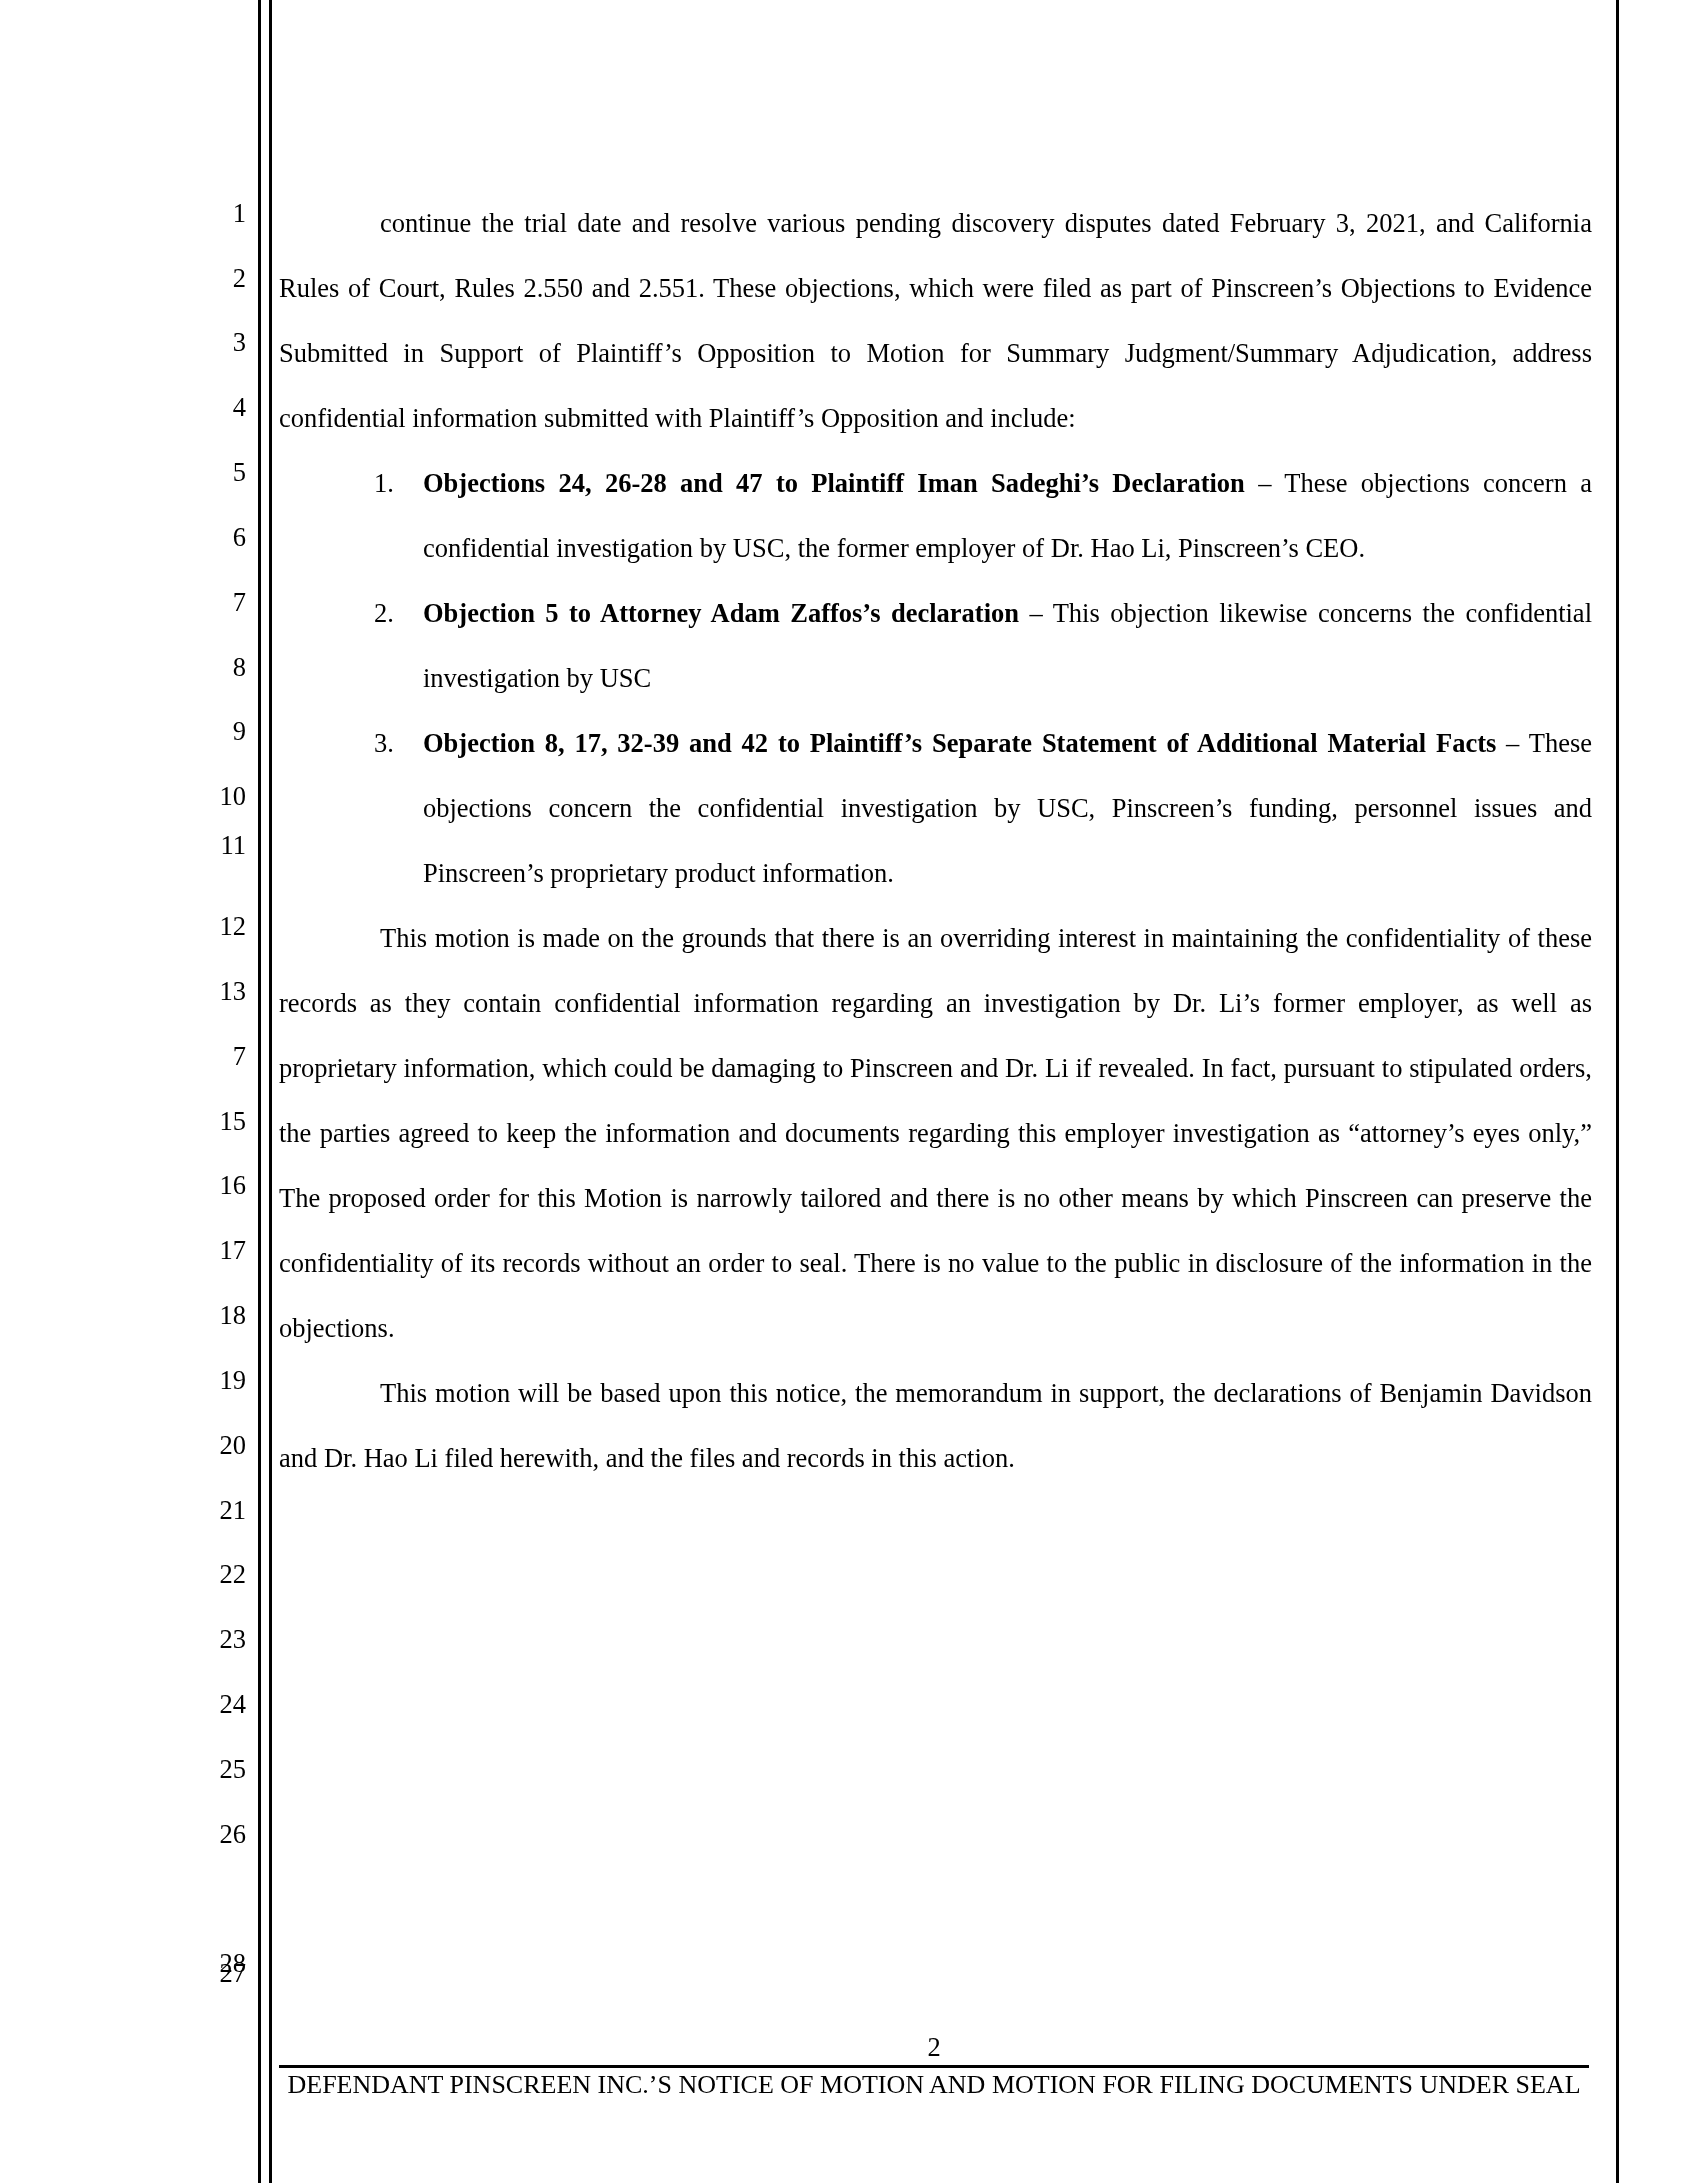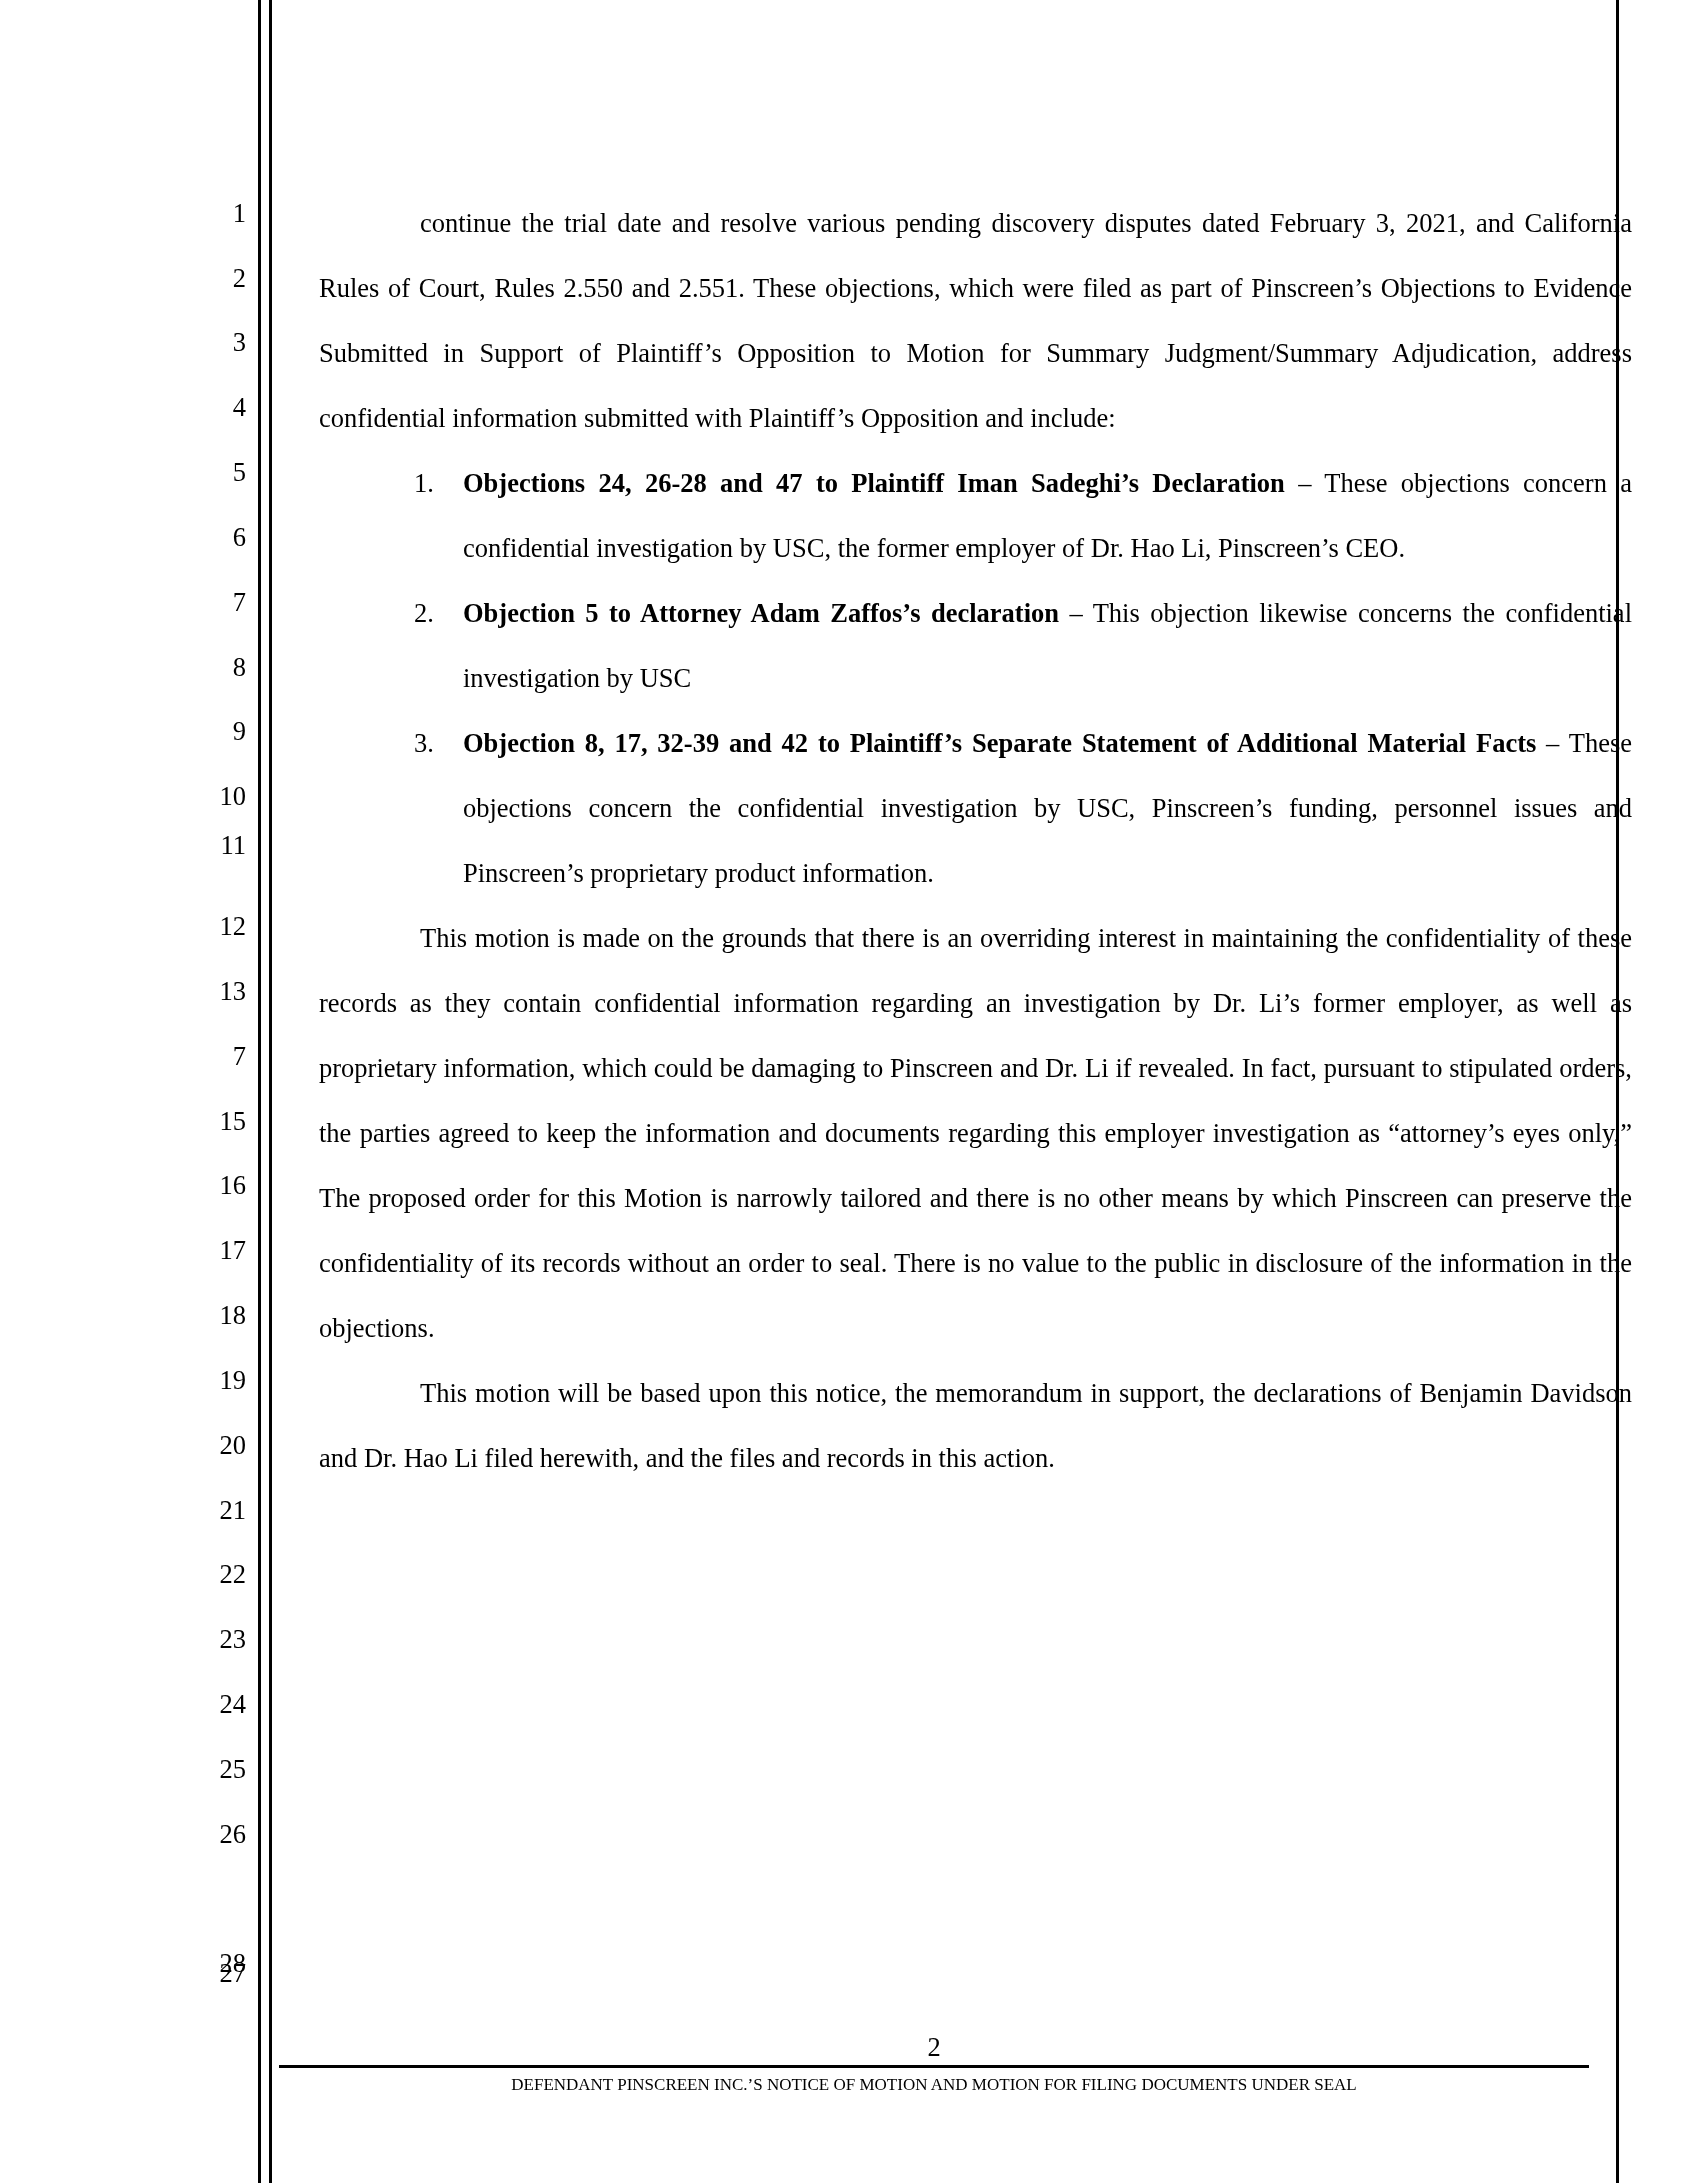--- a/index.html
+++ b/index.html
@@ -51,21 +51,20 @@
 
   
   .body-col {
     position: absolute;
     left: 279px;
     top: 191px;
     width: 1313px;
     font-size: 26.5px;
     line-height: 65px;
     text-align: justify;
-    margin-left: 40px;
   }
   .para {
     margin: 0;
     text-indent: 101px;
     text-align: justify;
   }
 
   .list {
     margin: 0;
     padding: 0;
@@ -97,21 +96,21 @@
     font-size: 26.5px;
     line-height: 30px;
   }
   .footer-rule {
     height: 3.3px;
     background: #000000;
     margin-top: 2.6px;
   }
   .footer-caption {
     text-align: center;
-    font-size: 17px;
+    font-size: 26px;
     line-height: 30px;
     padding-top: 2.6px;
   }
 </style>
 </head>
 <body>
 
 <div class="page">
 
   <div class="rule-left-outer"></div>

